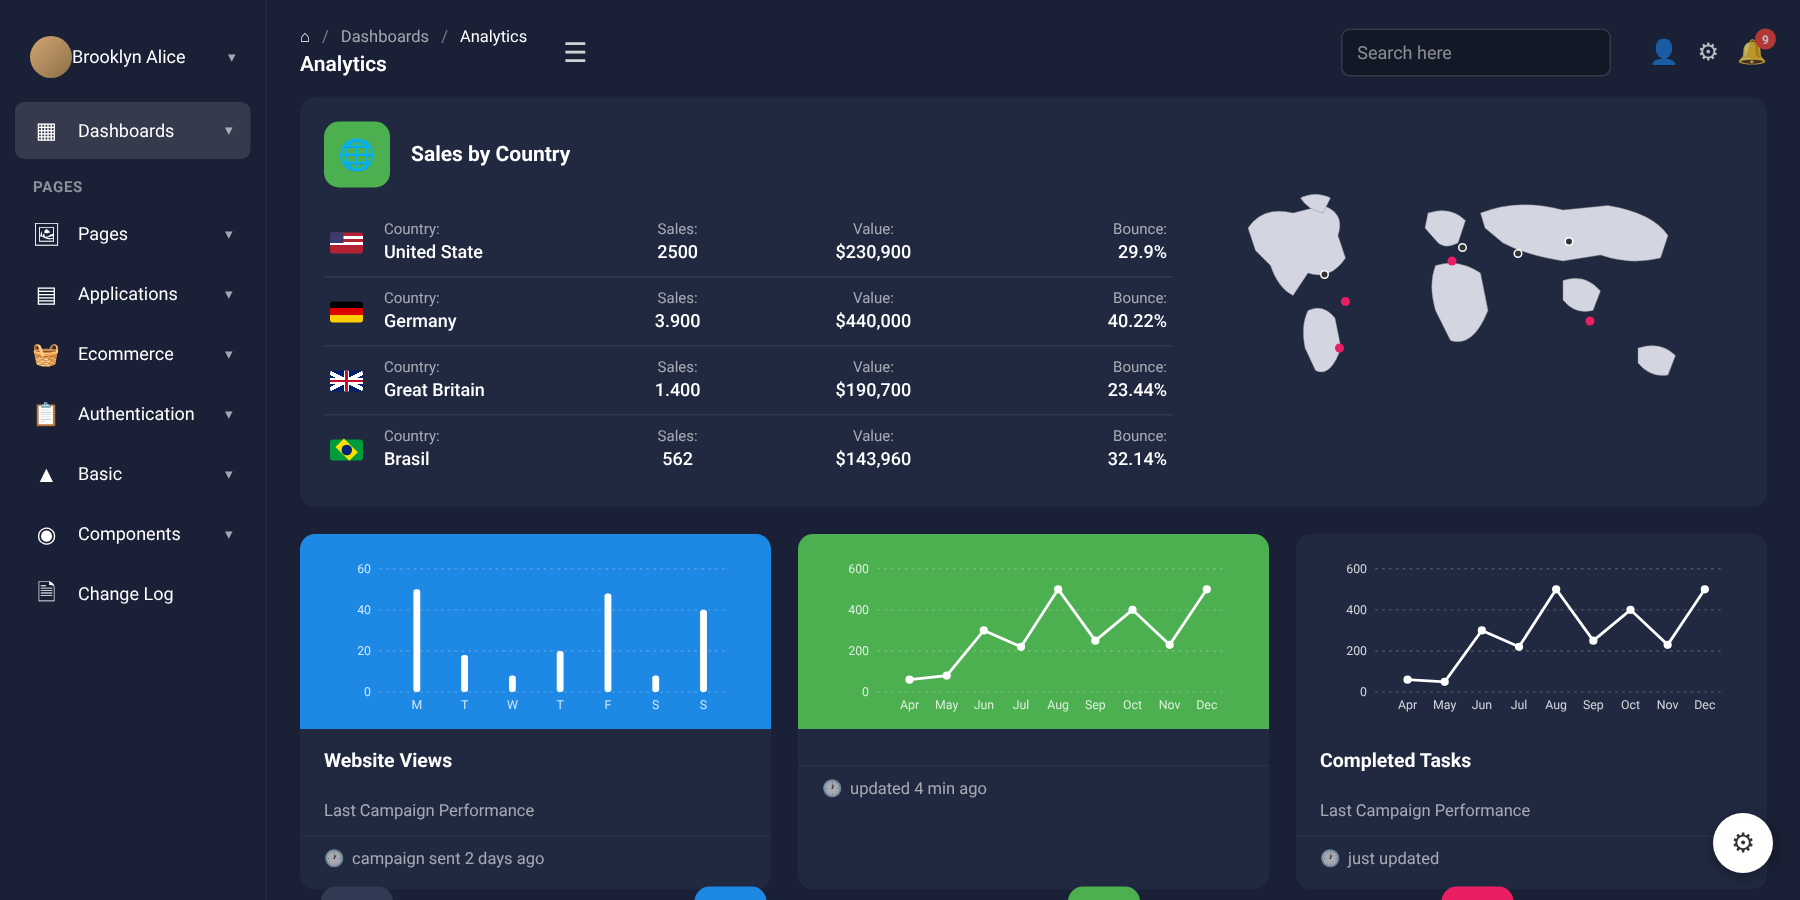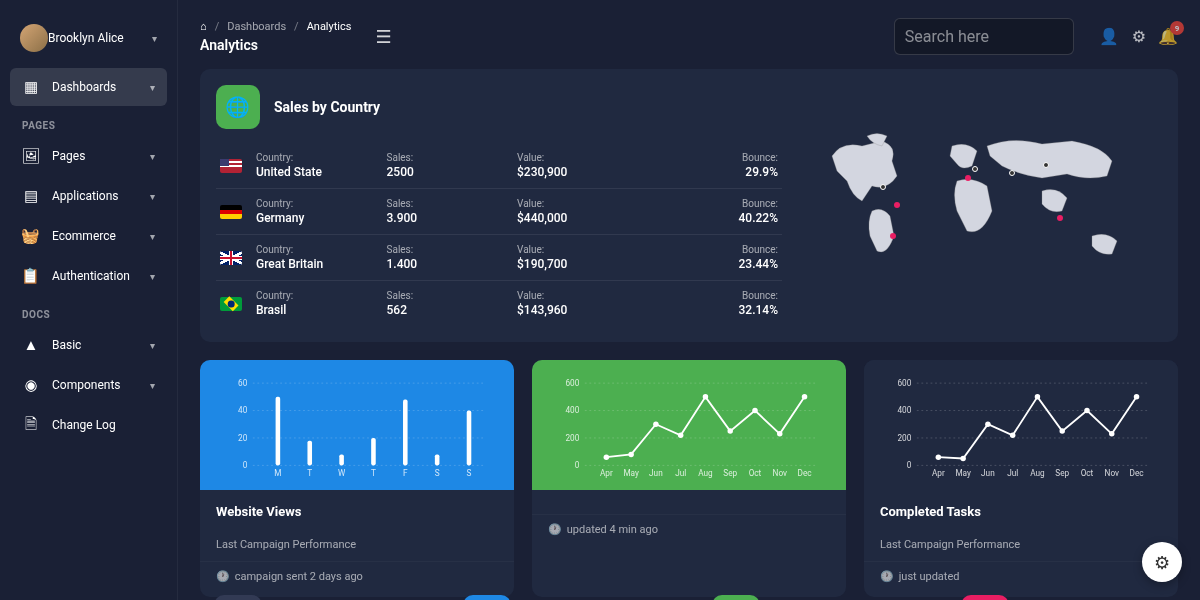--- a/index.html
+++ b/index.html
@@ -20,40 +20,40 @@
 .nav-label{flex:1}
 .section-hdr{font-size:10px;font-weight:700;opacity:.5;padding:12px 12px 6px;letter-spacing:.5px}
 .main{flex:1;padding:18px 22px}
 .topbar{display:flex;align-items:center;gap:14px;margin-bottom:14px}
 .crumbs{display:flex;align-items:center;gap:8px;font-size:11px}
 .crumbs a{color:rgba(255,255,255,.6);text-decoration:none}
 .crumbs .sep{opacity:.4}
 .page-title{font-size:14px;font-weight:600;margin-top:4px}
 .menu-btn{font-size:18px;opacity:.8;margin-left:10px;cursor:pointer}
 .spacer{flex:1}
-.search{background:rgba(0,0,0,.25);border:1px solid rgba(255,255,255,.15);border-radius:6px;padding:8px 10px;color:#f97316;font-size:16px;width:180px}
+.search{background:rgba(0,0,0,.25);border:1px solid rgba(255,255,255,.15);border-radius:6px;padding:8px 10px;color:#f97316;font-size:12px;width:180px}
 .search::placeholder{color:rgba(255,255,255,.5)}
 .top-icons{display:flex;align-items:center;gap:12px;margin-left:12px}
 .top-ic{font-size:16px;opacity:.7;cursor:pointer;position:relative}
 .badge{position:absolute;top:-6px;right:-6px;background:#f44336;color:#fff;font-size:8px;font-weight:700;width:14px;height:14px;border-radius:50%;display:flex;align-items:center;justify-content:center}
 .card{background:#202940;border-radius:10px;padding:16px}
 .sales-card{display:flex;gap:20px;margin-bottom:18px}
 .sales-left{flex:1}
 .sales-hdr{display:flex;align-items:center;gap:14px;margin-bottom:14px}
 .globe{width:44px;height:44px;background:#4caf50;border-radius:10px;display:flex;align-items:center;justify-content:center;font-size:20px}
 .sales-title{font-size:14px;font-weight:700}
 .ctable{width:100%}
 .crow{display:flex;align-items:center;padding:9px 4px;border-bottom:1px solid rgba(255,255,255,.08)}
 .crow:last-child{border-bottom:none}
 .flag{width:22px;height:14px;margin-right:14px;border-radius:2px}
 .ccell{flex:1}
 .clab{font-size:10px;opacity:.6;margin-bottom:2px}
 .cval{font-size:12px;font-weight:500}
 .ccell.r{text-align:right}
-.ccell.c{}
+.ccell.c{text-align:center}
 .map-wrap{width:360px;display:flex;align-items:center;justify-content:center}
 .map{width:340px;height:180px;position:relative}
 .charts{display:grid;grid-template-columns:1fr 1fr 1fr;gap:18px;margin-bottom:18px}
 .chart-card{background:#202940;border-radius:10px;padding:0}
 .chart-box{margin:0;padding:14px 14px 10px;border-radius:10px 10px 0 0;height:130px;position:relative}
 .chart-box.blue{background:#1e88e5}
 .chart-box.green{background:#4caf50}
 .chart-box.dark{background:#202940}
 .chart-svg{width:100%;height:100%}
 .chart-info{padding:14px 16px 10px}
@@ -109,21 +109,20 @@
     <div class="nav-item">
       <span class="nav-icon">🧺</span>
       <span class="nav-label">Ecommerce</span>
       <span class="chev">▾</span>
     </div>
     <div class="nav-item">
       <span class="nav-icon">📋</span>
       <span class="nav-label">Authentication</span>
       <span class="chev">▾</span>
     </div>
-    <div class="section-hdr">DOCS</div>
     <div class="nav-item">
       <span class="nav-icon">▲</span>
       <span class="nav-label">Basic</span>
       <span class="chev">▾</span>
     </div>
     <div class="nav-item">
       <span class="nav-icon">◉</span>
       <span class="nav-label">Components</span>
       <span class="chev">▾</span>
     </div>

